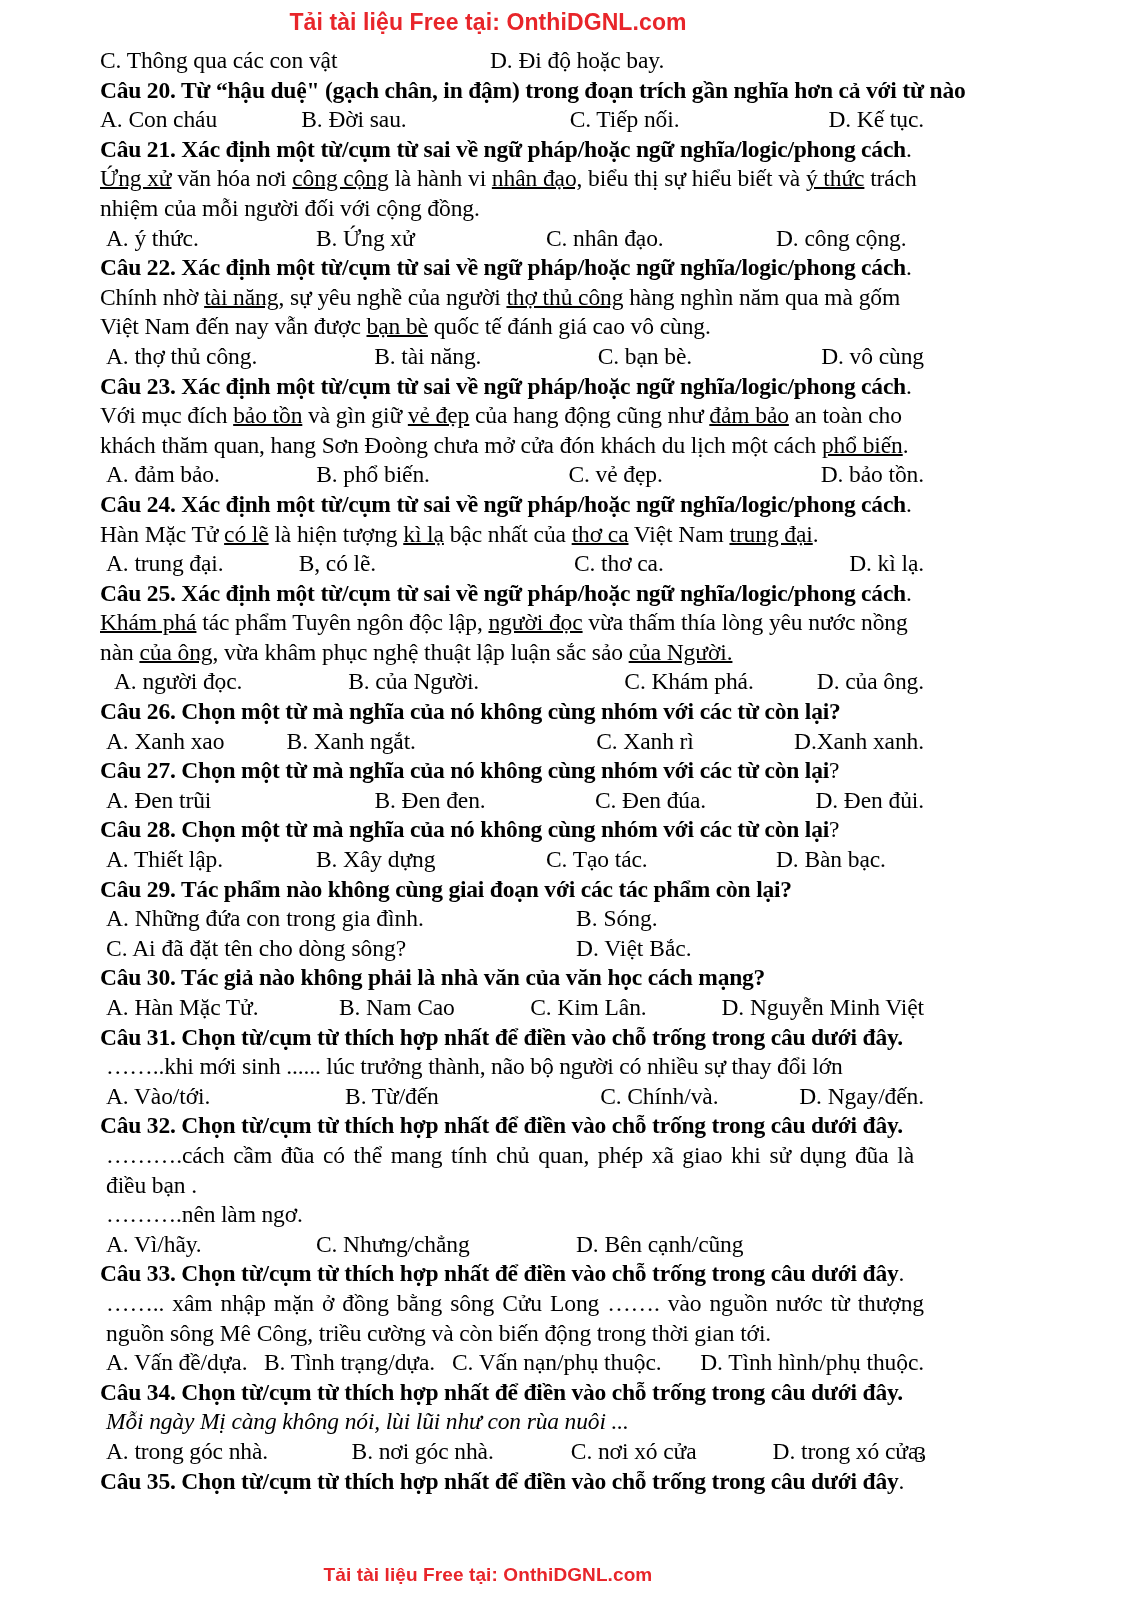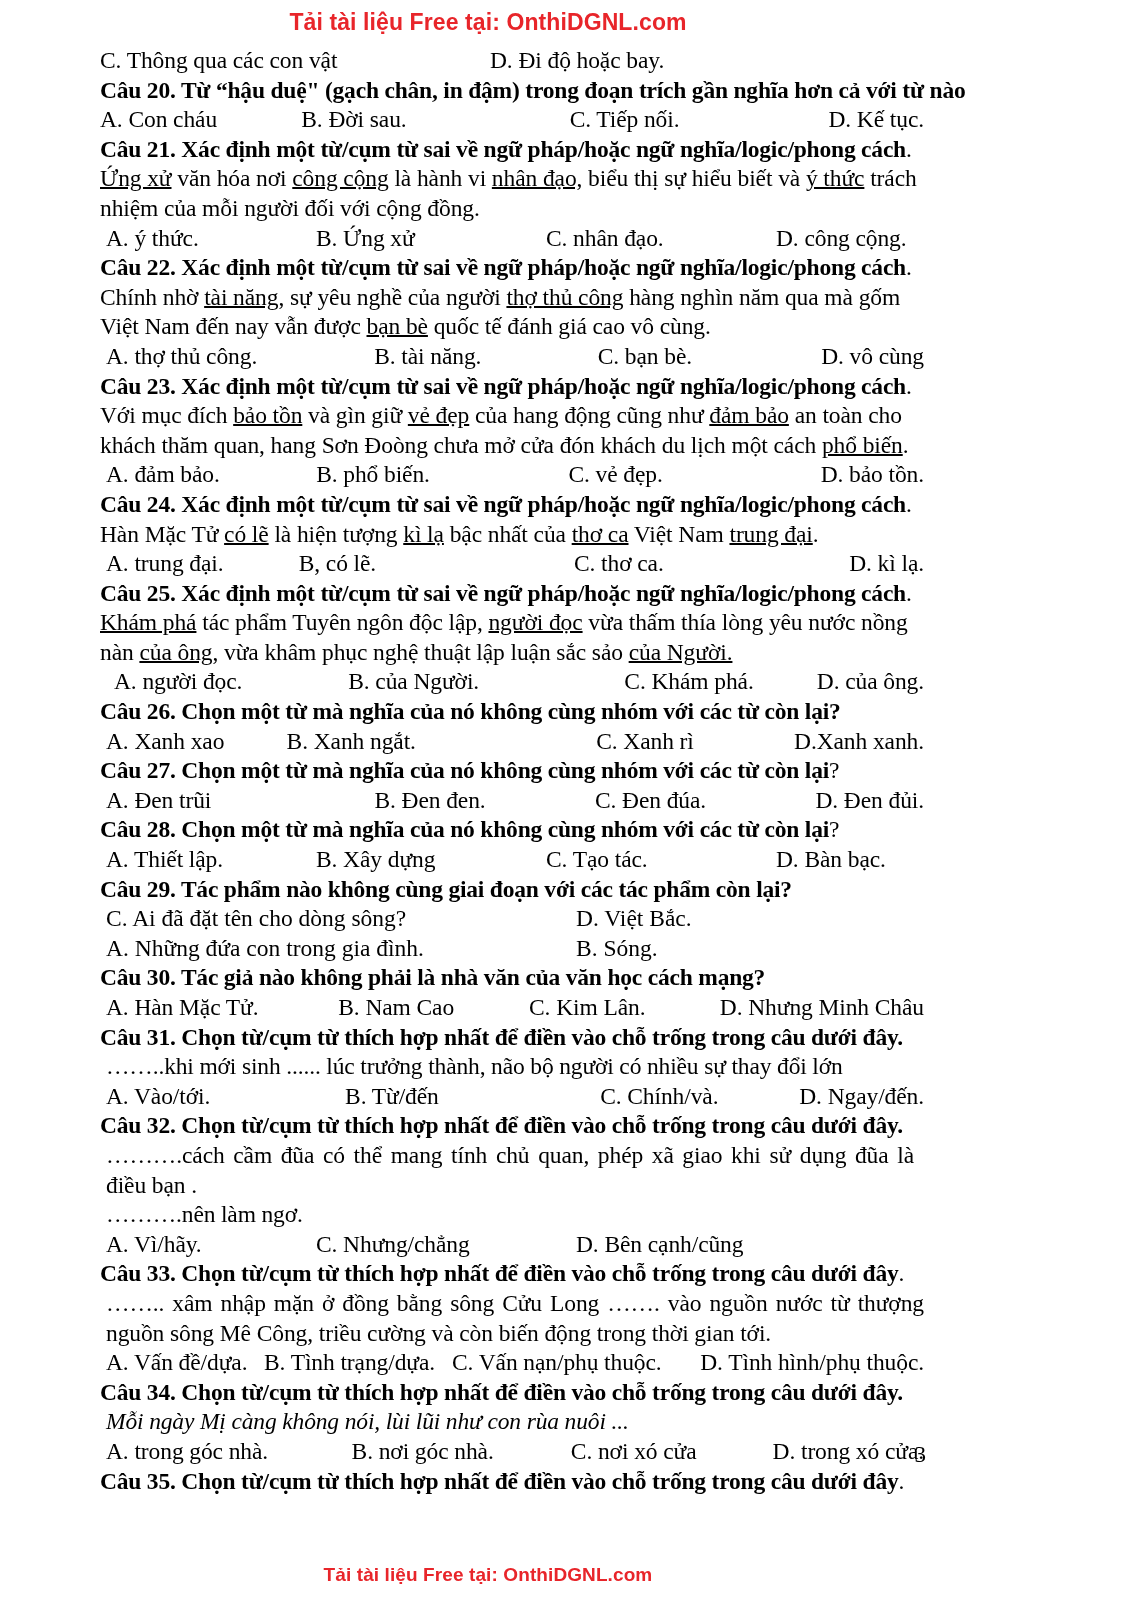--- a/index.html
+++ b/index.html
@@ -205,34 +205,34 @@
     <div class="q-head"><span>Câu 28.</span><span> Chọn một từ mà nghĩa của nó không cùng nhóm với các từ còn lại</span><span style="font-weight:normal">?</span></div>
     <div class="opts" style="padding-left:6px;">
       <span class="w-a-210">A. Thiết lập.</span>
       <span class="w-b-230">B. Xây dựng</span>
       <span class="w-c-230">C. Tạo tác.</span>
       <span>D. Bàn bạc.</span>
     </div>
 
     <div class="q-head"><span>Câu 29.</span><span> Tác phẩm nào không cùng giai đoạn với các tác phẩm còn lại?</span></div>
     <div class="opts2" style="padding-left:6px;">
+      <span>A. Những đứa con trong gia đình.</span>
+      <span>B. Sóng.</span>
+    </div>
+    <div class="opts2" style="padding-left:6px;">
       <span>C. Ai đã đặt tên cho dòng sông?</span>
       <span>D. Việt Bắc.</span>
-    </div>
-    <div class="opts2" style="padding-left:6px;">
-      <span>A. Những đứa con trong gia đình.</span>
-      <span>B. Sóng.</span>
     </div>
 
     <div class="q-head"><span>Câu 30.</span><span> Tác giả nào không phải là nhà văn của văn học cách mạng?</span></div>
     <div class="opts" style="padding-left:6px;">
       <span class="w-a-280">A. Hàn Mặc Tử.</span>
       <span class="w-b-230">B. Nam Cao</span>
       <span class="w-c-230">C. Kim Lân.</span>
-      <span>D. Nhưng Minh Châu</span>
+      <span>D. Nguyễn Minh Việt</span>
     </div>
 
     <div class="q-head"><span>Câu 31.</span><span> Chọn từ/cụm từ thích hợp nhất để điền vào chỗ trống trong câu dưới đây.</span></div>
     <div class="line" style="padding-left:6px;">……..khi mới sinh ...... lúc trưởng thành, não bộ người có nhiều sự thay đổi lớn</div>
     <div class="opts" style="padding-left:6px;gap:15px;">
       <span class="w-a-280">A. Vào/tới.</span>
       <span class="w-b-300">B. Từ/đến</span>
       <span class="w-c-230">C. Chính/và.</span>
       <span>D. Ngay/đến.</span>
     </div>

